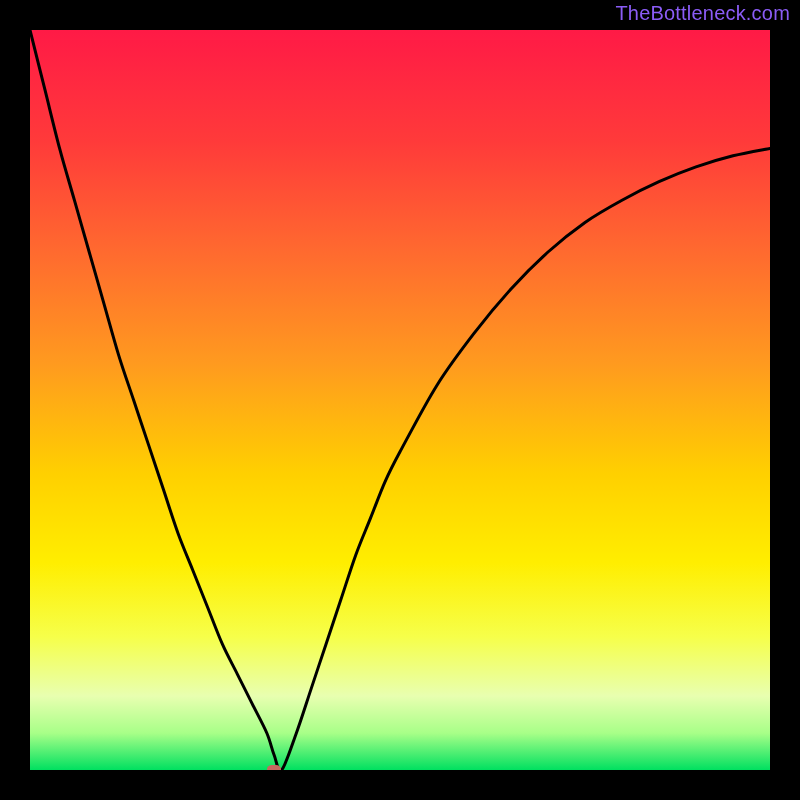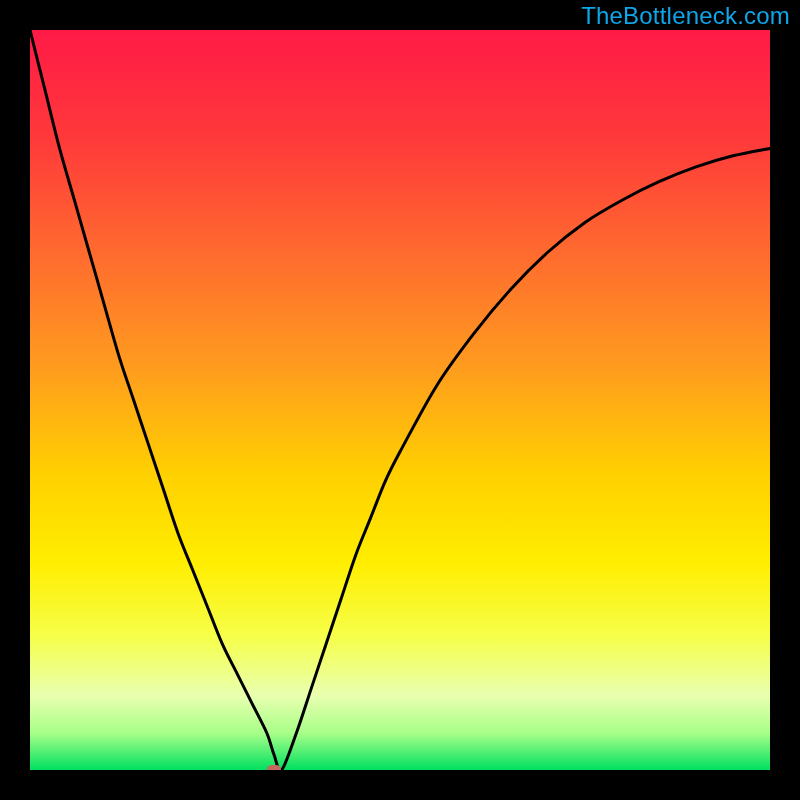--- a/index.html
+++ b/index.html
@@ -16,22 +16,22 @@
     left: 0;
     top: 0;
     width: 800px;
     height: 800px;
     background: #000;
   }
   .watermark {
     position: absolute;
     top: 2px;
     right: 10px;
-    color: #0ea5e9;
-    font-size: 24px;
+    color: #8b5cf6;
+    font-size: 20px;
     font-weight: 500;
     letter-spacing: 0.2px;
     user-select: none;
   }
   .plot {
     position: absolute;
     left: 30px;
     top: 30px;
     width: 740px;
     height: 740px;

